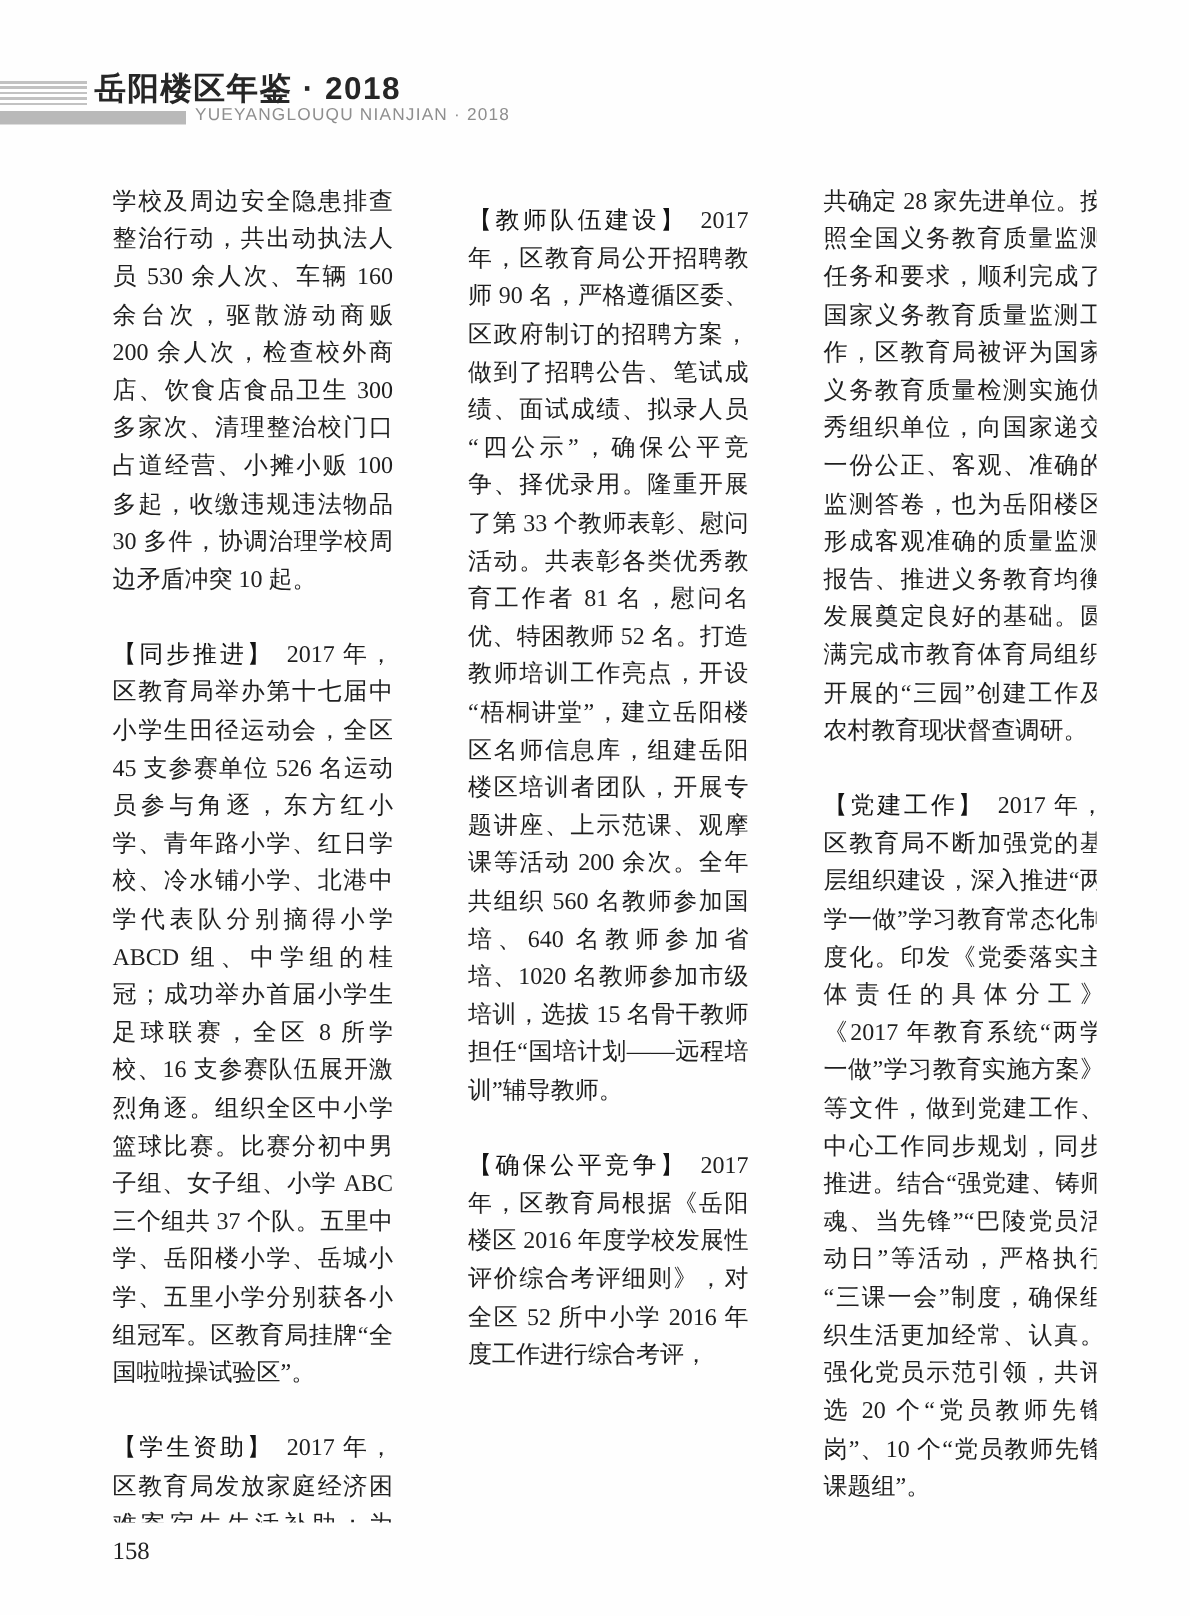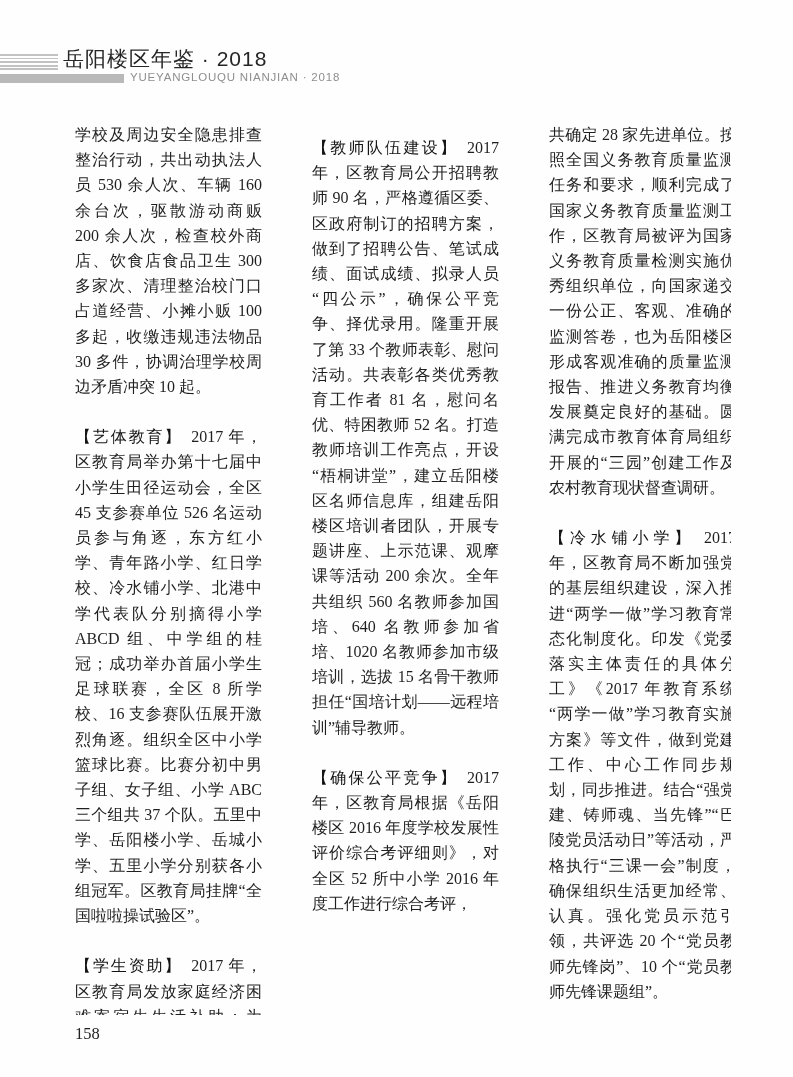--- a/index.html
+++ b/index.html
@@ -28,21 +28,21 @@
       to bottom,
       #c2c2c2 0px, #c2c2c2 1.8px,
       #ffffff 1.8px, #ffffff 3.6px
     );
   }
   .hdr-title {
     position: absolute;
     left: 63px;
     top: 45px;
     font-family: "Liberation Sans", "DejaVu Sans", sans-serif;
-    font-weight: normal;
+    font-weight: bold;
     font-size: 21px;
     letter-spacing: 1px;
     color: #262626;
     white-space: nowrap;
   }
   .hdr-bar {
     position: absolute;
     left: 0;
     top: 74px;
     width: 124px;
@@ -113,32 +113,32 @@
     <div class="hdr-stripes"></div>
     <div class="hdr-title">岳阳楼区年鉴 · 2018</div>
     <div class="hdr-bar"></div>
     <div class="hdr-sub">YUEYANGLOUQU NIANJIAN · 2018</div>
   </div>
 
   <div class="content">
 
     <div class="col">
       <p><span>学校及周边安全隐患排查整治行动，共出动执法人员 530 余人次、车辆 160 余台次，驱散游动商贩 200 余人次，检查校外商店、饮食店食品卫生 300 多家次、清理整治校门口占道经营、小摊小贩 100 多起，收缴违规违法物品 30 多件，协调治理学校周边矛盾冲突 10 起。</span></p>
-      <p class="section"><span class="sec-hd">【艺体教育】</span><span>2017 年，区教育局举办第十七届中小学生田径运动会，全区 45 支参赛单位 526 名运动员参与角逐，东方红小学、青年路小学、红日学校、冷水铺小学、北港中学代表队分别摘得小学 ABCD 组、中学组的桂冠；成功举办首届小学生足球联赛，全区 8 所学校、16 支参赛队伍展开激烈角逐。组织全区中小学篮球比赛。比赛分初中男子组、女子组、小学 ABC 三个组共 37 个队。五里中学、岳阳楼小学、岳城小学、五里小学分别获各小组冠军。区教育局挂牌“全国啦啦操试验区”。</span></p>
+      <p class="section"><span class="sec-hd">【同步推进】</span><span>2017 年，区教育局举办第十七届中小学生田径运动会，全区 45 支参赛单位 526 名运动员参与角逐，东方红小学、青年路小学、红日学校、冷水铺小学、北港中学代表队分别摘得小学 ABCD 组、中学组的桂冠；成功举办首届小学生足球联赛，全区 8 所学校、16 支参赛队伍展开激烈角逐。组织全区中小学篮球比赛。比赛分初中男子组、女子组、小学 ABC 三个组共 37 个队。五里中学、岳阳楼小学、岳城小学、五里小学分别获各小组冠军。区教育局挂牌“全国啦啦操试验区”。</span></p>
       <p class="section"><span class="sec-hd">【学生资助】</span><span>2017 年，区教育局发放家庭经济困难寄宿生生活补助；为 1922 名家庭经济特别困难学生、残疾人学生及残疾人子女免费提供教辅资料、作业本费及减免伙食费；为 4778 名家庭经济困难幼儿发放</span></p>
     </div>
 
     <div class="col">
       <p class="section"><span class="sec-hd">【教师队伍建设】</span><span>2017 年，区教育局公开招聘教师 90 名，严格遵循区委、区政府制订的招聘方案，做到了招聘公告、笔试成绩、面试成绩、拟录人员“四公示”，确保公平竞争、择优录用。隆重开展了第 33 个教师表彰、慰问活动。共表彰各类优秀教育工作者 81 名，慰问名优、特困教师 52 名。打造教师培训工作亮点，开设“梧桐讲堂”，建立岳阳楼区名师信息库，组建岳阳楼区培训者团队，开展专题讲座、上示范课、观摩课等活动 200 余次。全年共组织 560 名教师参加国培、640 名教师参加省培、1020 名教师参加市级培训，选拔 15 名骨干教师担任“国培计划——远程培训”辅导教师。</span></p>
       <p class="section"><span class="sec-hd">【确保公平竞争】</span><span>2017 年，区教育局根据《岳阳楼区 2016 年度学校发展性评价综合考评细则》，对全区 52 所中小学 2016 年度工作进行综合考评，</span></p>
     </div>
 
     <div class="col">
       <p><span>共确定 28 家先进单位。按照全国义务教育质量监测任务和要求，顺利完成了国家义务教育质量监测工作，区教育局被评为国家义务教育质量检测实施优秀组织单位，向国家递交一份公正、客观、准确的监测答卷，也为岳阳楼区形成客观准确的质量监测报告、推进义务教育均衡发展奠定良好的基础。圆满完成市教育体育局组织开展的“三园”创建工作及农村教育现状督查调研。</span></p>
-      <p class="section"><span class="sec-hd">【冷水铺小学】</span><span>2017 年，区教育局不断加强党的基层组织建设，深入推进“两学一做”学习教育常态化制度化。印发《党委落实主体责任的具体分工》《2017 年教育系统“两学一做”学习教育实施方案》等文件，做到党建工作、中心工作同步规划，同步推进。结合“强党建、铸师魂、当先锋”“巴陵党员活动日”等活动，严格执行“三课一会”制度，确保组织生活更加经常、认真。强化党员示范引领，共评选 20 个“党员教师先锋岗”、10 个“党员教师先锋课题组”。</span></p>
+      <p class="section"><span class="sec-hd">【党建工作】</span><span>2017 年，区教育局不断加强党的基层组织建设，深入推进“两学一做”学习教育常态化制度化。印发《党委落实主体责任的具体分工》《2017 年教育系统“两学一做”学习教育实施方案》等文件，做到党建工作、中心工作同步规划，同步推进。结合“强党建、铸师魂、当先锋”“巴陵党员活动日”等活动，严格执行“三课一会”制度，确保组织生活更加经常、认真。强化党员示范引领，共评选 20 个“党员教师先锋岗”、10 个“党员教师先锋课题组”。</span></p>
       <p class="section"><span class="sec-hd">【脱贫攻坚工作】</span><span>2017 年，区教育局派出 2 名党员干部常驻平江汇龙村帮扶。组织党员干部集中走访贫困村 8 次，个</span></p>
     </div>
 
   </div>
 
   <div class="page-num">158</div>
 
 </div>
 
 </body></html>

